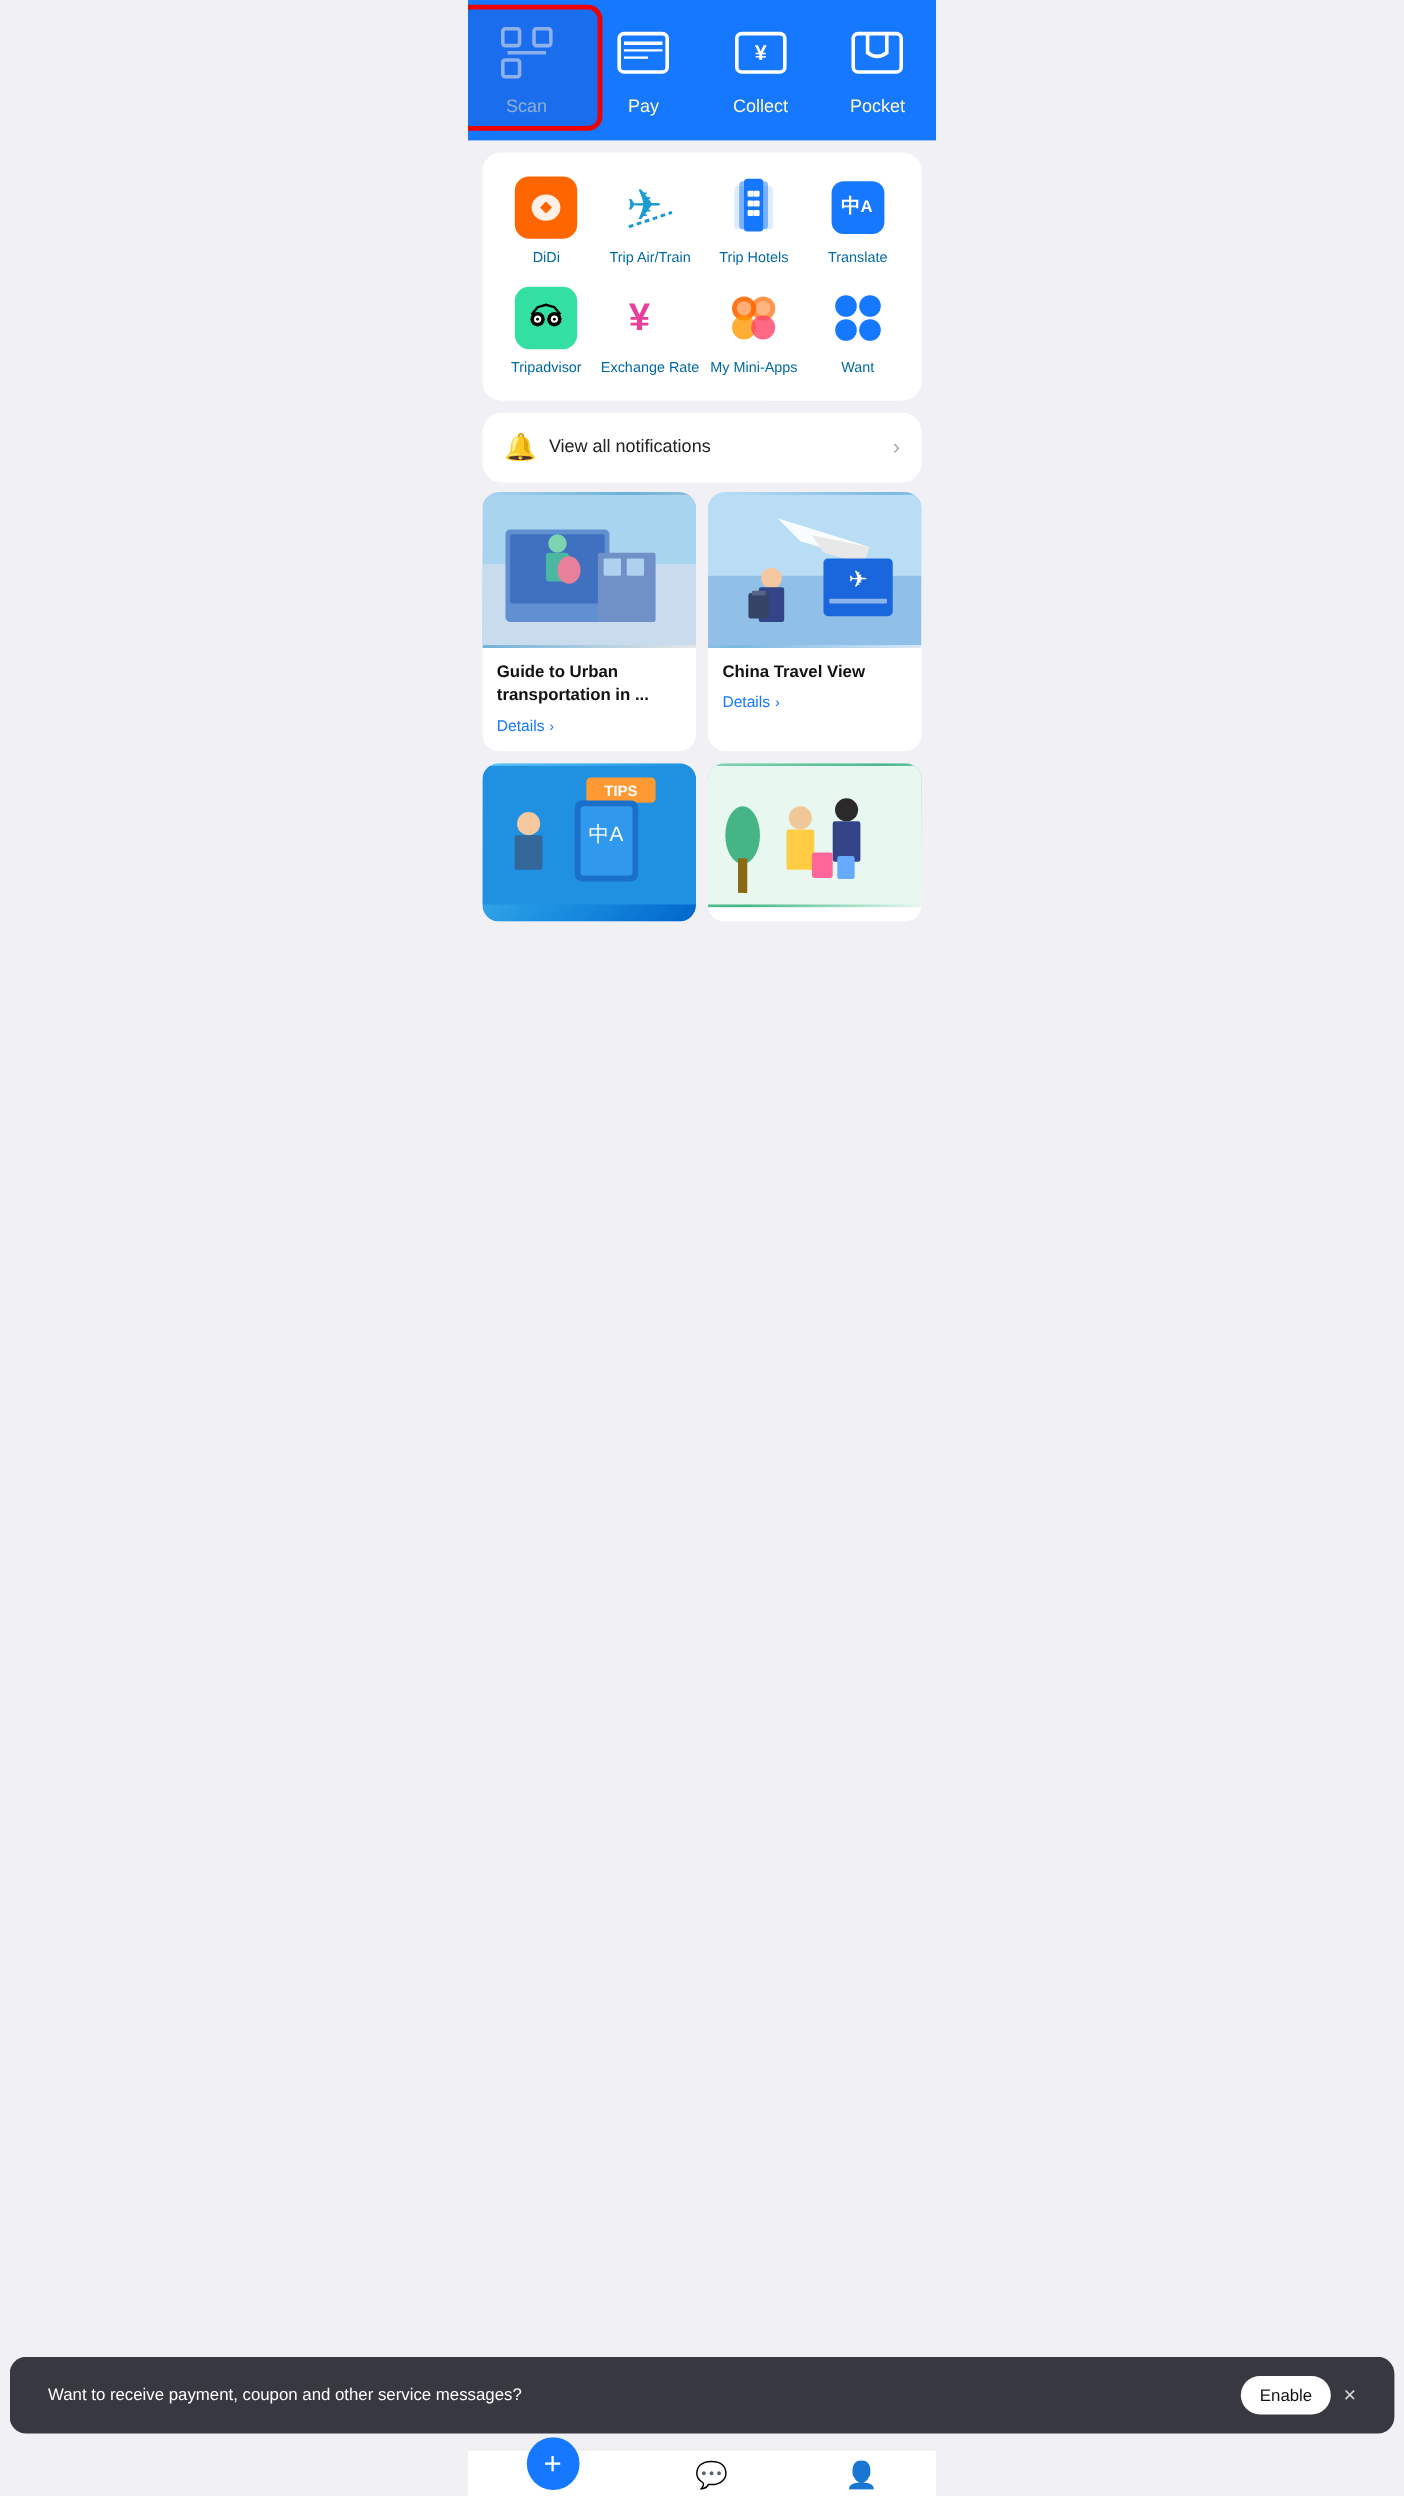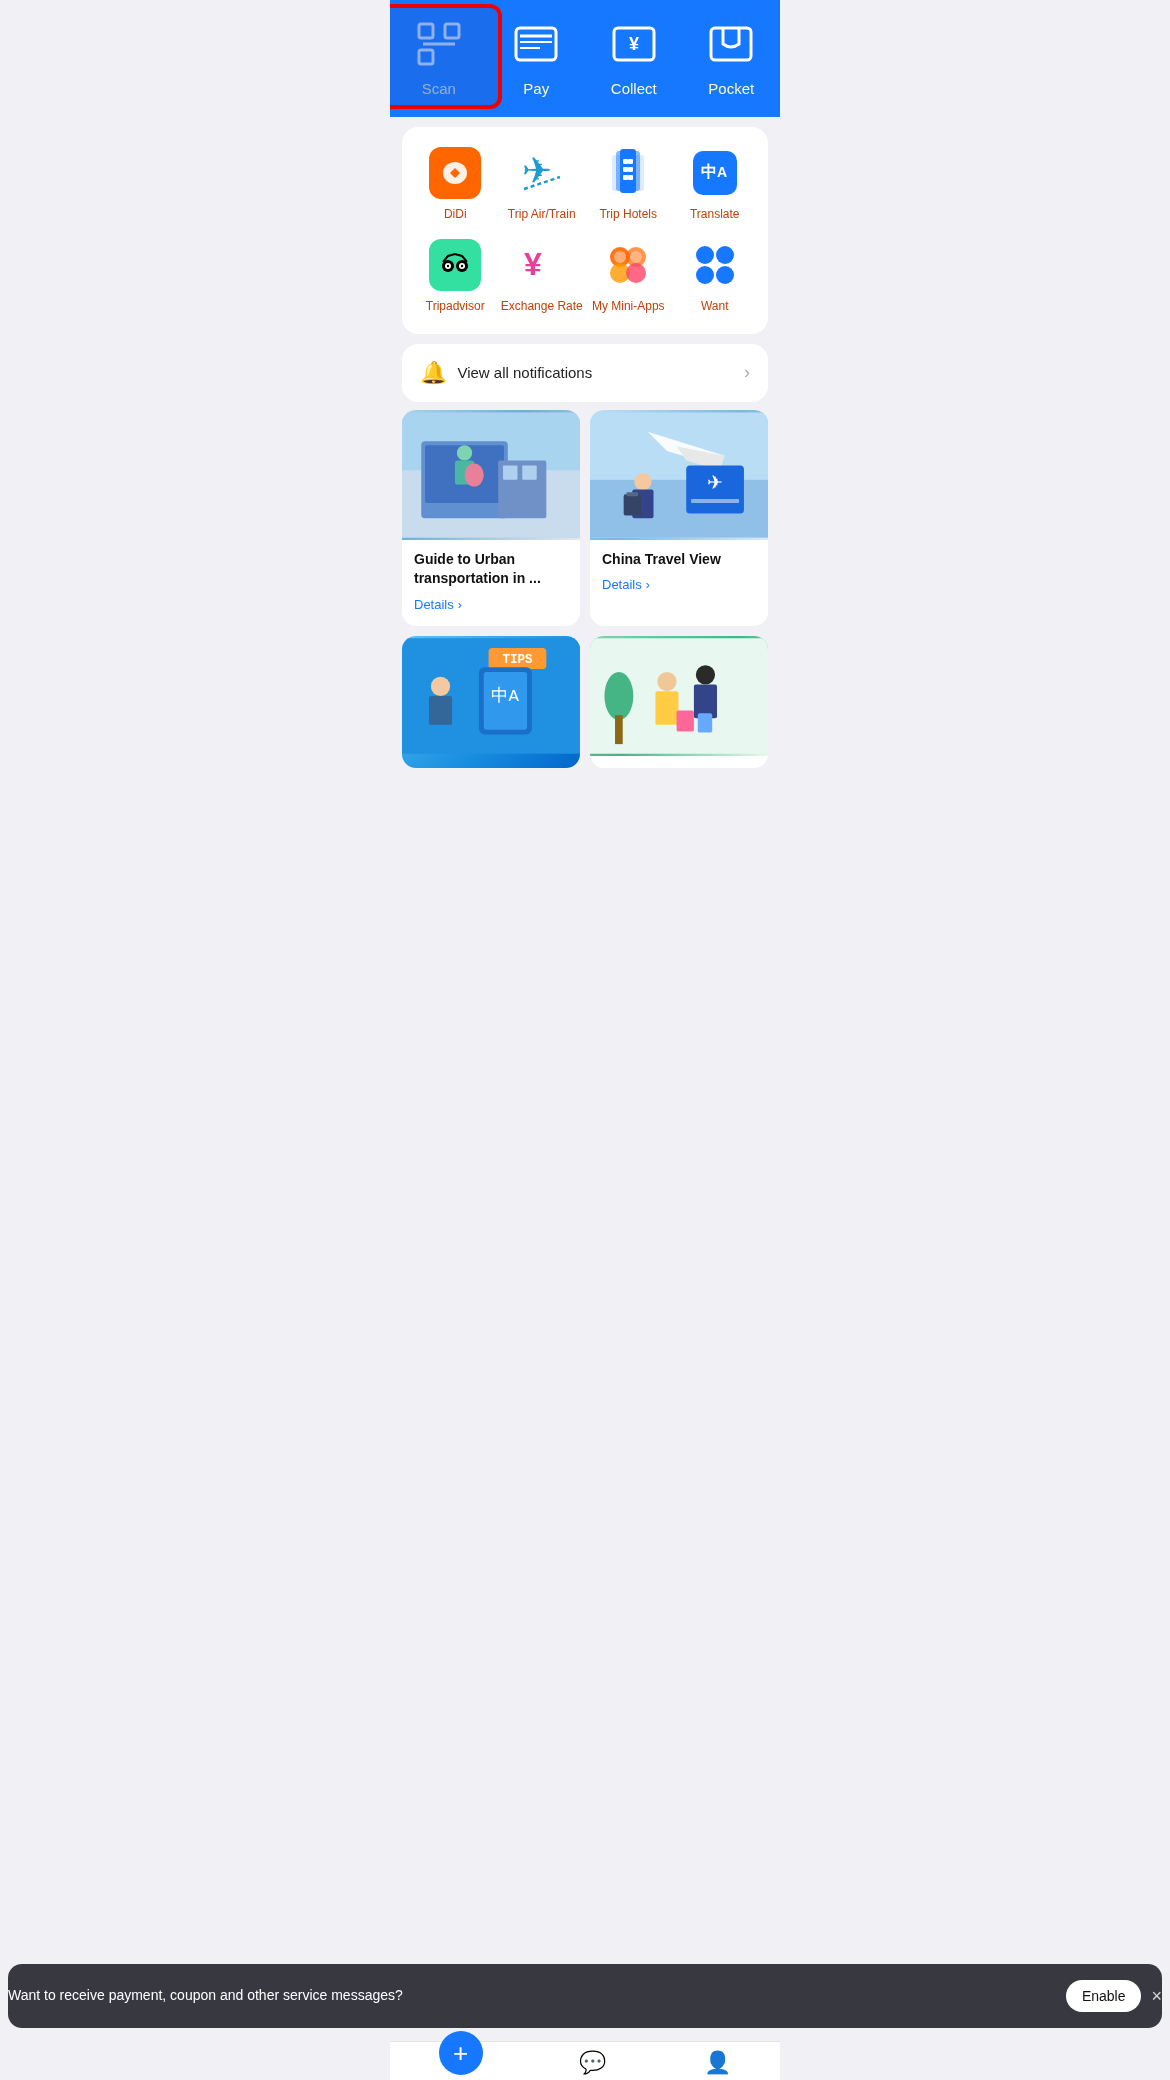--- a/index.html
+++ b/index.html
@@ -93,21 +93,21 @@
       width: 52px;
       height: 52px;
       display: flex;
       align-items: center;
       justify-content: center;
       font-size: 28px;
     }
 
     .service-label {
       font-size: 12px;
-      color: #c2410c;
+      color: #0369a1;
       text-align: center;
       line-height: 1.2;
     }
 
     
     .didi-icon {
       background: #ff6600;
       border-radius: 12px;
       width: 52px;
       height: 52px;
@@ -200,21 +200,21 @@
 
     
     .toast {
       position: fixed;
       bottom: 52px;
       left: 0;
       right: 0;
       margin: 0 8px;
       background: rgba(30, 30, 40, 0.88);
       border-radius: 14px;
-      padding: 16px 0;
+      padding: 16px 32px;
       display: flex;
       align-items: center;
       justify-content: space-between;
       color: white;
       z-index: 100;
     }
 
     .toast-text {
       font-size: 14px;
       line-height: 1.4;
@@ -307,21 +307,20 @@
       align-items: flex-end;
       justify-content: center;
       position: relative;
       overflow: hidden;
     }
 
     .img-tips {
       background: linear-gradient(135deg, #5bc5f5 0%, #1a8fe0 60%, #0066cc 100%);
       width: 100%;
       height: 132px;
-      font-family: Liberation Mono, monospace;
     }
 
     .img-shopping {
       background: linear-gradient(135deg, #7dd4b0 0%, #43b589 50%, #e8f8f0 100%);
       width: 100%;
       height: 120px;
     }
   </style>
 </head>
 <body>

